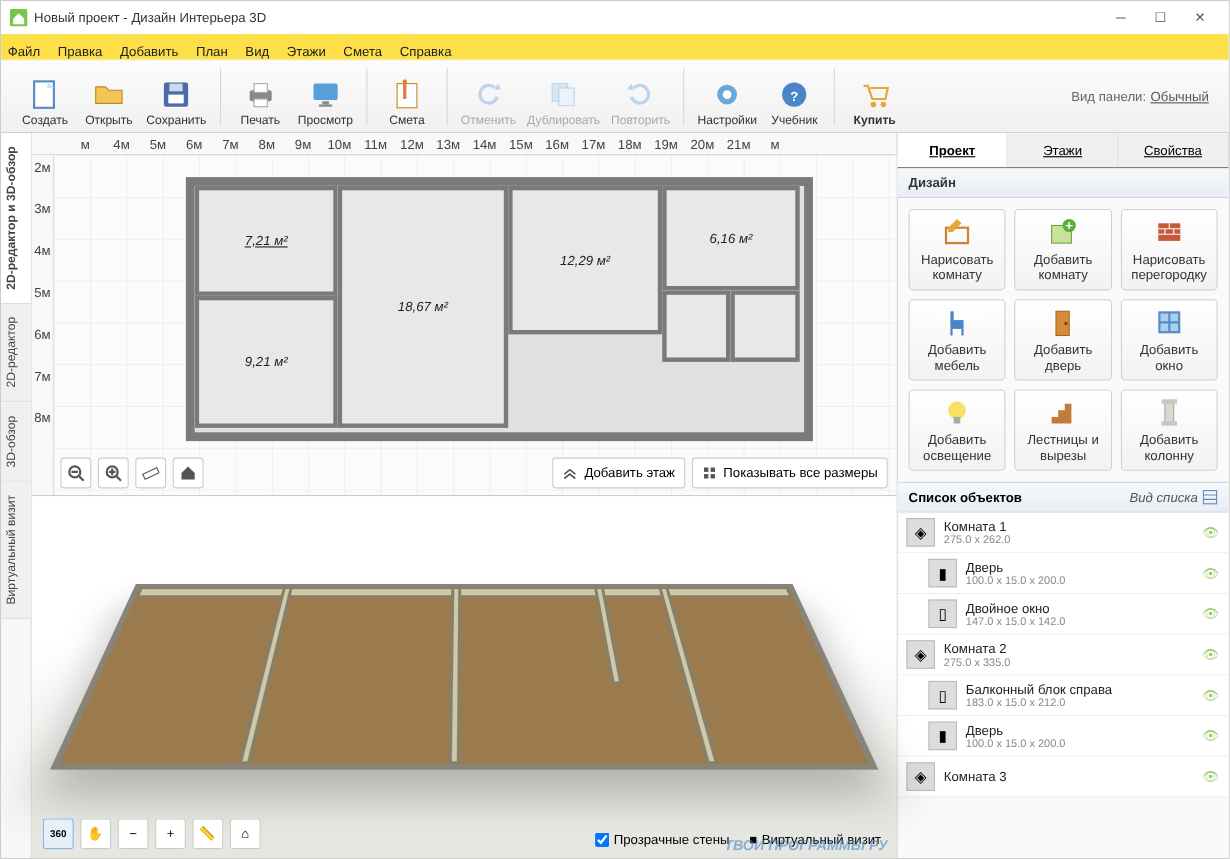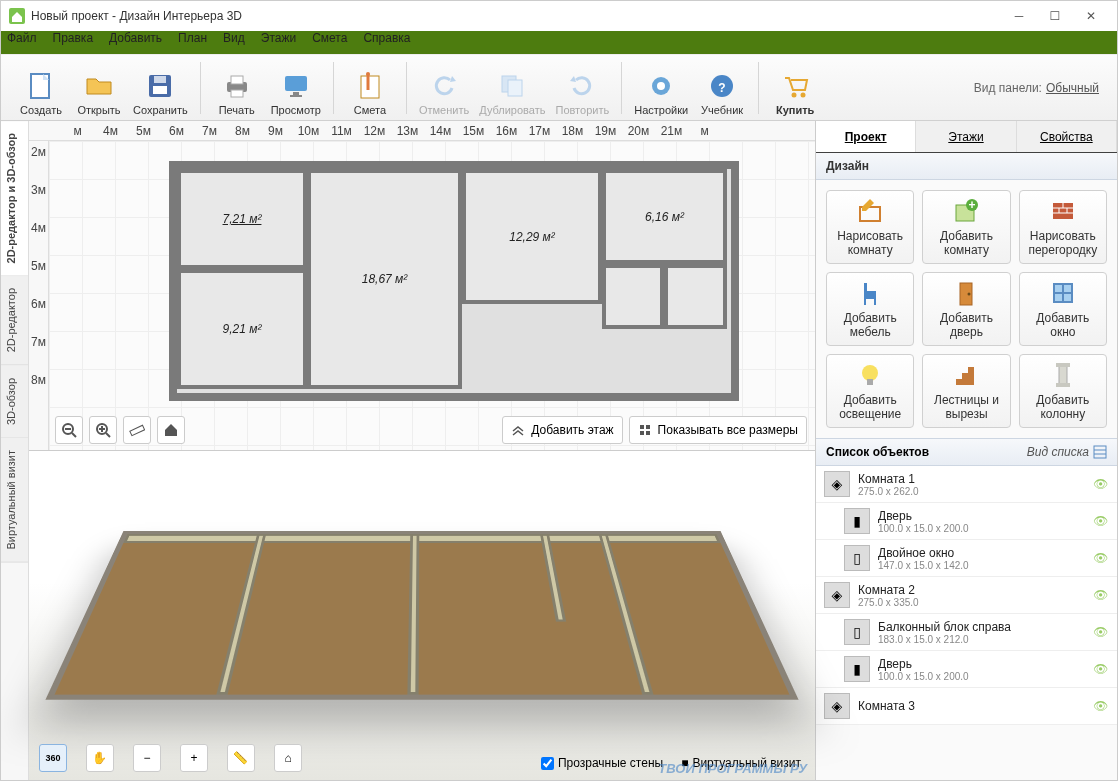--- a/index.html
+++ b/index.html
@@ -2,21 +2,21 @@
 <html><head>
 <meta charset="utf-8">
 <style>
 *{box-sizing:border-box;margin:0;padding:0;font-family:"Segoe UI",Tahoma,sans-serif;font-size:12px;}
 body{width:1118px;height:781px;background:#fff;border:1px solid #ccc;display:flex;flex-direction:column;overflow:hidden;}
 .titlebar{height:30px;display:flex;align-items:center;padding:0 8px;background:#fff;}
 .titlebar .app-icon{width:16px;height:16px;margin-right:6px;}
 .titlebar .title{flex:1;color:#333;}
 .win-controls{display:flex;gap:0;}
 .win-btn{width:36px;height:28px;display:flex;align-items:center;justify-content:center;color:#555;}
-.menubar{height:24px;display:flex;align-items:flex-start;padding:0 6px;gap:16px;background:#4d7c0f;border-bottom:1px solid #eee;}
+.menubar{height:24px;display:flex;align-items:flex-end;padding:0 6px;gap:16px;background:#fde047;border-bottom:1px solid #eee;}
 .menubar span{color:#222;}
 .toolbar{height:66px;display:flex;align-items:center;padding:2px 6px;background:linear-gradient(#fcfcfc,#f0f0f0);border-bottom:1px solid #d0d0d0;}
 .tool-group{display:flex;gap:2px;padding:0 6px;}
 .tool-sep{width:1px;height:52px;background:#d6d6d6;margin:0 2px;}
 .tool-btn{display:flex;flex-direction:column;align-items:center;justify-content:flex-end;width:auto;min-width:56px;height:60px;padding:2px 4px;border-radius:3px;}
 .tool-btn .ico{width:32px;height:32px;display:flex;align-items:center;justify-content:center;}
 .tool-btn .lbl{font-size:11px;color:#333;margin-top:2px;}
 .tool-btn.disabled .lbl{color:#aaa;}
 .tool-btn.buy .lbl{font-weight:bold;}
 .panel-mode{margin-left:auto;font-size:11px;color:#666;padding-right:12px;}
@@ -35,21 +35,21 @@
 .floorplan{position:absolute;left:120px;top:20px;width:570px;height:240px;background:#e0e0e0;border:8px solid #7a7a7a;}
 .room{position:absolute;background:#e8e8e8;border:4px solid #7a7a7a;display:flex;align-items:center;justify-content:center;color:#222;}
 .room-lbl{font-style:italic;}
 .plan-toolbar{position:absolute;left:6px;bottom:6px;display:flex;gap:6px;align-items:center;}
 .mini-btn{width:28px;height:28px;border:1px solid #ccc;background:#fff;border-radius:3px;display:flex;align-items:center;justify-content:center;}
 .plan-actions{position:absolute;right:8px;bottom:6px;display:flex;gap:6px;margin-top:26px;}
 .plan-action{height:28px;border:1px solid #ccc;background:#fff;border-radius:3px;display:flex;align-items:center;padding:0 8px;gap:6px;font-size:11px;}
 .view3d{flex:0 0 330px;position:relative;border-top:1px solid #ccc;background:linear-gradient(#fff 40%,#e6e6e0);}
 .floor3d{position:absolute;left:60px;right:60px;top:30px;bottom:50px;background:#9b7a4d;transform:perspective(800px) rotateX(48deg);border:6px solid #8a8378;box-shadow:0 30px 40px rgba(0,0,0,0.25);}
 .wall3d{position:absolute;background:#cfc9a6;border:3px solid #85806c;}
-.view3d-toolbar{position:absolute;left:10px;bottom:8px;display:flex;gap:19px;}
+.view3d-toolbar{position:absolute;left:10px;bottom:8px;display:flex;gap:6px;}
 .view3d-right{position:absolute;right:14px;bottom:10px;display:flex;gap:18px;align-items:center;font-size:11px;}
 .chk{display:flex;align-items:center;gap:4px;}
 .right-panel{width:302px;border-left:1px solid #ccc;display:flex;flex-direction:column;background:#fafafa;}
 .rp-tabs{height:32px;display:flex;border-bottom:1px solid #404040;text-decoration:underline;}
 .rp-tab{flex:1;display:flex;align-items:center;justify-content:center;font-size:12px;border-right:1px solid #ddd;background:#f0f0f0;}
 .rp-tab.active{background:#fff;font-weight:bold;}
 .rp-section{padding:6px 10px;background:linear-gradient(#f6f8fb,#e8edf4);border-bottom:1px solid #cdd6e2;font-weight:bold;color:#333;}
 .rp-grid{display:grid;grid-template-columns:1fr 1fr 1fr;gap:8px;padding:10px;}
 .rp-btn{height:74px;border:1px solid #d0d0d0;background:linear-gradient(#fff,#f2f2f2);border-radius:4px;display:flex;flex-direction:column;align-items:center;justify-content:center;font-size:10.5px;text-align:center;color:#333;padding:4px;}
 .rp-btn .ico{width:28px;height:28px;margin-bottom:4px;}

